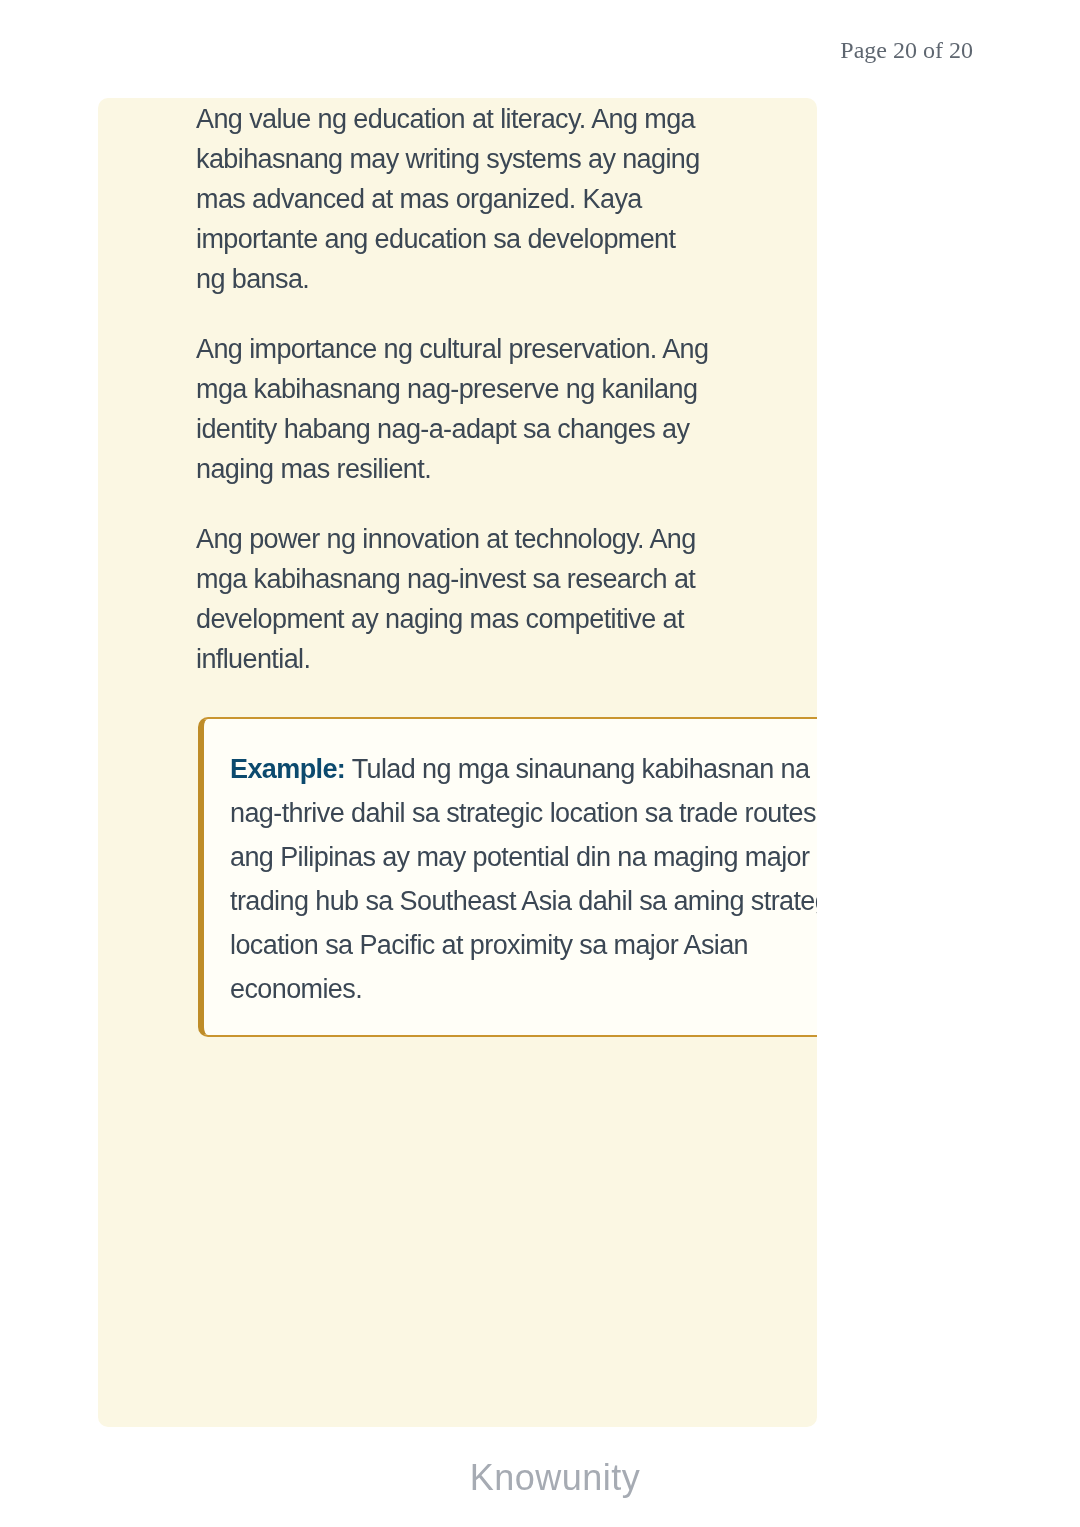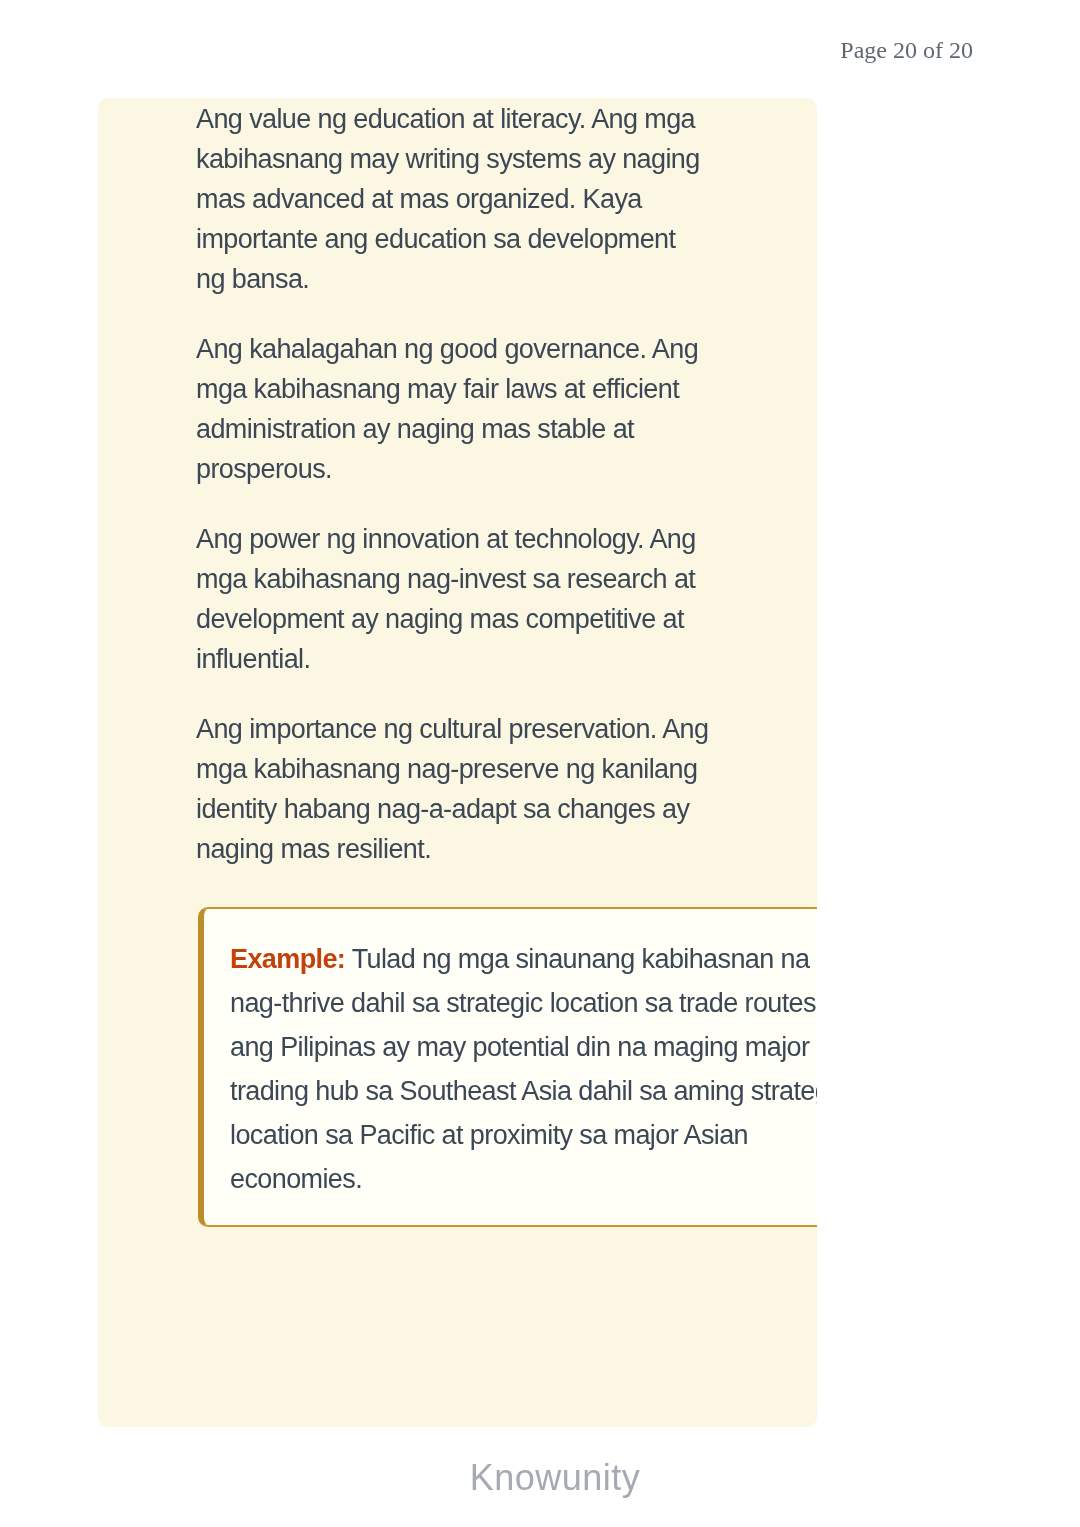--- a/index.html
+++ b/index.html
@@ -49,21 +49,21 @@
     padding: 28px 30px 24px 26px;
   }
   .example-callout .example-text {
     font-size: 27px;
     letter-spacing: -0.6px;
     line-height: 44px;
     color: #3B4754;
   }
   .example-callout .example-label {
     font-weight: bold;
-    color: #c2410c;
+    color: #0c4a6e;
   }
   .footer-brand {
     position: absolute;
     left: 15px;
     top: 1458px;
     width: 1080px;
     text-align: center;
     font-size: 36px;
     line-height: 40px;
     color: #A6ABB3;
@@ -72,25 +72,24 @@
 </style>
 </head>
 <body>
 
 <div class="page-indicator">Page 20 of 20</div>
 
 <div class="content-card">
 
   <p class="body-para">Ang value ng education at literacy. Ang mga kabihasnang may writing systems ay naging mas advanced at mas organized. Kaya importante ang education sa development ng bansa.</p>
 
-  <p class="body-para">Ang kahalagahan ng good governance. Ang mga kabihasnang may fair laws at efficient administration ay naging mas stable at prosperous.</p>
+
+  <p class="body-para">Ang importance ng cultural preservation. Ang mga kabihasnang nag-preserve ng kanilang identity habang nag-a-adapt sa changes ay naging mas resilient.</p>
 
   <p class="body-para">Ang power ng innovation at technology. Ang mga kabihasnang nag-invest sa research at development ay naging mas competitive at influential.</p>
-
-  <p class="body-para">Ang importance ng cultural preservation. Ang mga kabihasnang nag-preserve ng kanilang identity habang nag-a-adapt sa changes ay naging mas resilient.</p>
 
   <div class="example-callout">
     <p class="example-text"><span class="example-label">Example:</span><span> Tulad ng mga sinaunang kabihasnan na nag-thrive dahil sa strategic location sa trade routes, ang Pilipinas ay may potential din na maging major trading hub sa Southeast Asia dahil sa aming strategic location sa Pacific at proximity sa major Asian economies.</span></p>
   </div>
 
 </div>
 
 <div class="footer-brand">Knowunity</div>
 
 </body></html>

